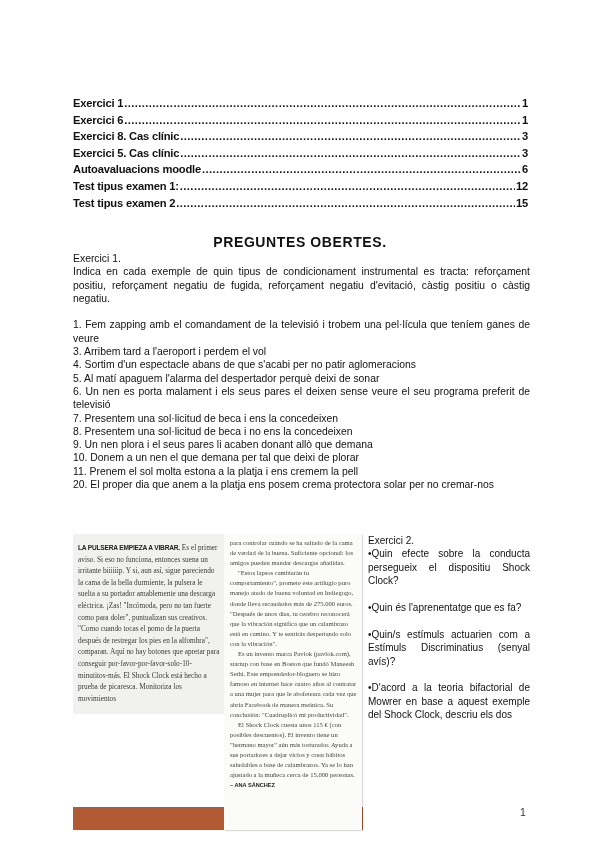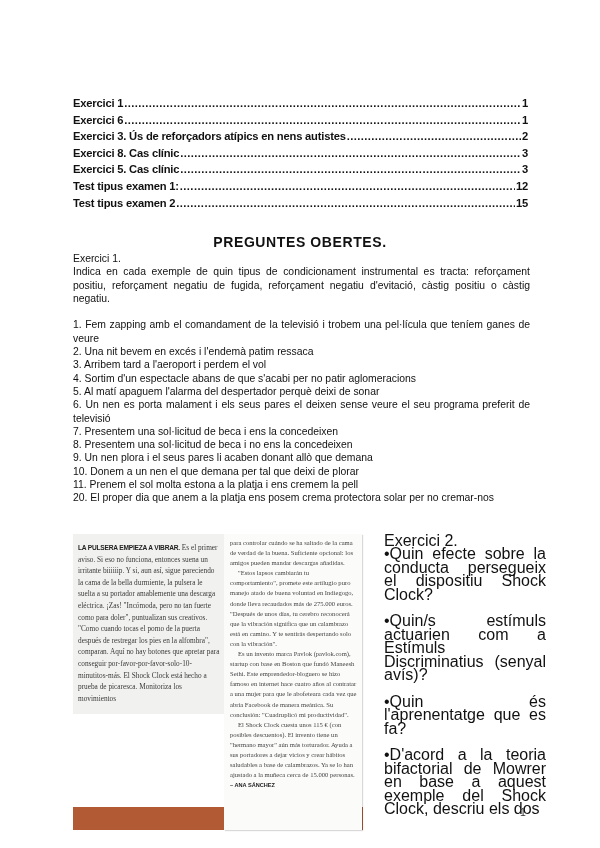--- a/index.html
+++ b/index.html
@@ -16,74 +16,73 @@
   .justify { text-align: justify; }
   .gap { height: 13.3px; }
   .clip-wrap { position: absolute; left: 73px; top: 534px; width: 290px; height: 298px; }
   .clip-left { position: absolute; left: 0; top: 0; width: 151px; height: 180px; background: #f1f1ef; padding: 8px 4px 0 5px; box-sizing: border-box; font-family: "Liberation Serif", serif; font-size: 7.3px; line-height: 11.6px; color: #3a3a3a; }
   .clip-left .lead { font-family: "Liberation Sans", sans-serif; font-weight: bold; font-size: 6.6px; color: #222; letter-spacing: -0.2px; }
   .clip-right { position: absolute; left: 151px; top: 0; width: 138px; height: 296px; background: #fbfbfa; padding: 4px 4px 0 6px; box-sizing: border-box; font-family: "Liberation Serif", serif; font-size: 6.6px; line-height: 10.1px; color: #444; box-shadow: 1px 1px 1px rgba(0,0,0,0.15); z-index: 2; }
   .clip-right p { margin: 0; text-indent: 0; }
   .clip-right p.ind { text-indent: 8px; }
   .clip-right .sig { font-family: "Liberation Sans", sans-serif; font-weight: bold; font-size: 5.6px; color: #222; }
   .orange-bar { position: absolute; left: 0; top: 273px; width: 290px; height: 23px; background: #b15a33; z-index: 1; }
-  .ex2 { position: absolute; left: 384px; top: 534px; width: 162px; font-size: 16px; line-height: 13.4px; text-align: justify; }
+  .ex2 { position: absolute; left: 368px; top: 534px; width: 162px; font-size: 10px; line-height: 13.4px; text-align: justify; }
   .ex2 p { margin: 0; }
   .ex2 .q { margin-top: 13.4px; }
   .page-num { position: absolute; left: 520px; top: 806px; font-size: 10.5px; color: #333; }
 </style>
 </head>
 <body>
 
 <div class="toc">
   <div class="toc-row">
       <span class="t">Exercici 1</span>
       <span class="dots"></span>
       <span class="p">1</span>
     </div>
   <div class="toc-row">
       <span class="t">Exercici 6</span>
       <span class="dots"></span>
       <span class="p">1</span>
     </div>
   <div class="toc-row">
-      <span class="t">Exercici 3. Ús de reforçadors atípics en nens autistes</span>
-      <span class="dots"></span>
-      <span class="p">2</span>
-    </div>
-  <div class="toc-row">
       <span class="t">Exercici 8. Cas clínic</span>
       <span class="dots"></span>
       <span class="p">3</span>
     </div>
   <div class="toc-row">
       <span class="t">Exercici 5. Cas clínic</span>
       <span class="dots"></span>
       <span class="p">3</span>
+    </div>
+  <div class="toc-row">
+      <span class="t">Autoavaluacions moodle</span>
+      <span class="dots"></span>
+      <span class="p">6</span>
     </div>
   <div class="toc-row">
       <span class="t">Test tipus examen 1:</span>
       <span class="dots"></span>
       <span class="p">12</span>
     </div>
   <div class="toc-row">
       <span class="t">Test tipus examen 2</span>
       <span class="dots"></span>
       <span class="p">15</span>
     </div>
 </div>
 
 <div class="heading">PREGUNTES OBERTES.</div>
 
 <div class="ex1">
   <p>Exercici 1.</p>
   <p class="justify">Indica en cada exemple de quin tipus de condicionament instrumental es tracta: reforçament positiu, reforçament negatiu de fugida, reforçament negatiu d'evitació, càstig positiu o càstig negatiu.</p>
   <div class="gap"></div>
   <p class="justify">1. Fem zapping amb el comandament de la televisió i trobem una pel·lícula que teníem ganes de veure</p>
-  <p>2. Una nit bevem en excés i l'endemà patim ressaca</p>
   <p>3. Arribem tard a l'aeroport i perdem el vol</p>
   <p>4. Sortim d'un espectacle abans de que s'acabi per no patir aglomeracions</p>
   <p>5. Al matí apaguem l'alarma del despertador perquè deixi de sonar</p>
   <p class="justify">6. Un nen es porta malament i els seus pares el deixen sense veure el seu programa preferit de televisió</p>
   <p>7. Presentem una sol·licitud de beca i ens la concedeixen</p>
   <p>8. Presentem una sol·licitud de beca i no ens la concedeixen</p>
   <p>9. Un nen plora i el seus pares li acaben donant allò que demana</p>
   <p>10. Donem a un nen el que demana per tal que deixi de plorar</p>
   <p>11. Prenem el sol molta estona a la platja i ens cremem la pell</p>
   <p>20. El proper dia que anem a la platja ens posem crema protectora solar per no cremar-nos</p>
@@ -100,18 +99,18 @@
     <p class="ind">"Estos lapsos cambiarán tu comportamiento", promete este artilugio puro manejo atado de buena voluntad en Indiegogo, donde lleva recaudados más de 275.000 euros. "Después de unos días, tu cerebro reconocerá que la vibración significa que un calambrazo está en camino. Y te sentirás despertando solo con la vibración".</p>
     <p class="ind">Es un invento marca Pavlok (pavlok.com), startup con base en Boston que fundó Maneesh Sethi. Este emprendedor-bloguero se hizo famoso en internet hace cuatro años al contratar a una mujer para que le abofeteara cada vez que abría Facebook de manera meánica. Su conclusión: "Cuadruplicó mi productividad".</p>
     <p class="ind">El Shock Clock cuesta unos 115 € (con posibles descuentos). El invento tiene un "hermano mayor" aún más torturador. Ayuda a sus portadores a dejar vicios y crear hábitos saludables a base de calambrazos. Ya se lo han ajustado a la muñeca cerca de 15.000 personas.</p>
     <p class="sig">– ANA SÁNCHEZ</p>
   </div>
 </div>
 
 <div class="ex2">
   <p>Exercici 2.</p>
   <p>•Quin efecte sobre la conducta persegueix el dispositiu Shock Clock?</p>
+  <p class="q">•Quin és l'aprenentatge que es fa?</p>
   <p class="q">•Quin/s estímuls actuarien com a Estímuls Discriminatius (senyal avís)?</p>
-  <p class="q">•Quin és l'aprenentatge que es fa?</p>
   <p class="q">•D'acord a la teoria bifactorial de Mowrer en base a aquest exemple del Shock Clock, descriu els dos</p>
 </div>
 
 <div class="page-num">1</div>
 
 </body></html>

